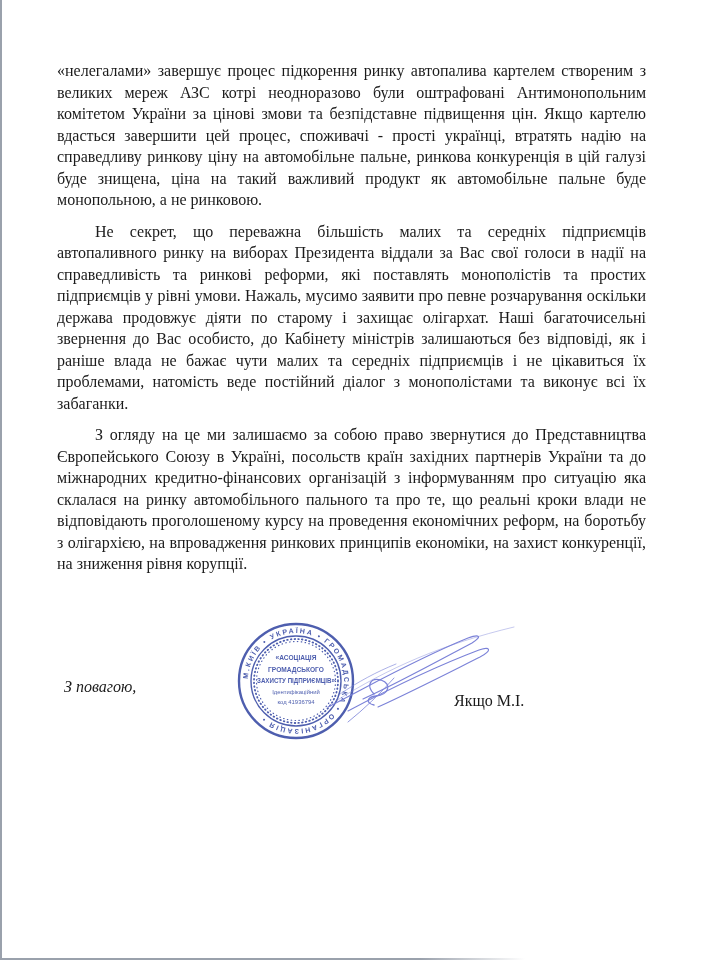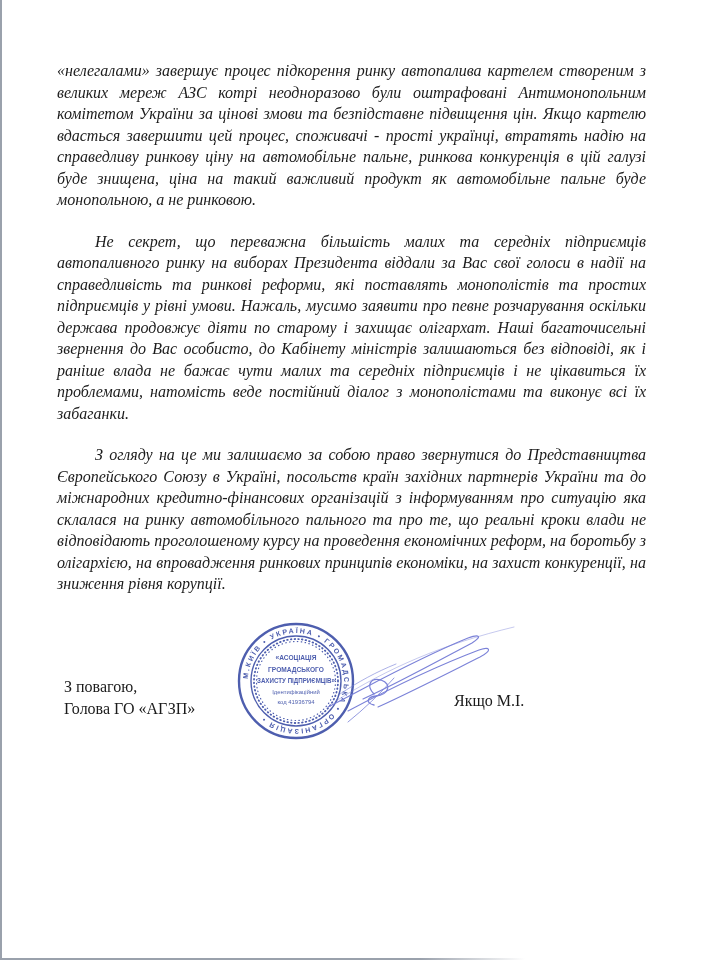--- a/index.html
+++ b/index.html
@@ -12,24 +12,24 @@
     position:absolute;left:0;top:0;width:2px;height:960px;background:#9aa1ac;
   }
   .edge-bottom{
     position:absolute;left:0;bottom:0;height:2px;width:525px;
     background:linear-gradient(to right,#9aa1ac 0%,#9aa1ac 80%,rgba(154,161,172,0) 100%);
   }
   .body-text{
     position:absolute;left:57px;top:60px;width:589px;
     font-size:16px;line-height:21.5px;text-align:justify;
   }
-  .body-text p{margin:0 0 10px 0;font-style:italic;}
-  .body-text p.indent{text-indent:38px;margin-top:20px;}
+  .body-text p{margin:0 0 10px 0;}
+  .body-text p.indent{text-indent:38px;}
   .closing{
-    position:absolute;left:64px;top:676px;font-size:16px;line-height:21.5px;
+    position:absolute;left:64px;top:676px;font-size:16px;line-height:21.5px;font-style:italic;
   }
   .signer-name{
     position:absolute;left:454px;top:690px;font-size:16px;line-height:21.5px;
   }
   .stamp{
     position:absolute;left:235px;top:620px;width:122px;height:122px;opacity:.92;
   }
   .stamp-ring{
     font-family:"Liberation Sans", sans-serif;font-weight:bold;font-size:7px;
     letter-spacing:1.9px;
@@ -50,21 +50,20 @@
 <div class="edge-bottom"></div>
 
 <div class="body-text">
   <p>«нелегалами» завершує процес підкорення ринку автопалива картелем створеним з великих мереж АЗС котрі неодноразово були оштрафовані Антимонопольним комітетом України за цінові змови та безпідставне підвищення цін. Якщо картелю вдасться завершити цей процес, споживачі - прості українці, втратять надію на справедливу ринкову ціну на автомобільне пальне, ринкова конкуренція в цій галузі буде знищена, ціна на такий важливий продукт як автомобільне пальне  буде монопольною, а не ринковою.</p>
   <p class="indent">Не секрет, що переважна більшість малих та середніх підприємців автопаливного ринку на виборах Президента віддали за Вас свої голоси в надії на справедливість та ринкові реформи, які поставлять монополістів та простих підприємців у рівні умови. Нажаль, мусимо заявити про  певне розчарування оскільки держава продовжує діяти по старому і захищає олігархат. Наші багаточисельні звернення до Вас особисто, до Кабінету міністрів залишаються без відповіді, як і раніше влада не бажає чути малих та середніх підприємців і не цікавиться їх проблемами, натомість веде постійний діалог з монополістами та виконує всі їх забаганки.</p>
   <p class="indent">З огляду на це ми залишаємо за собою право звернутися до Представництва Європейського Союзу в Україні, посольств країн західних партнерів України та до міжнародних кредитно-фінансових організацій з інформуванням про ситуацію яка склалася на ринку автомобільного пального та про те, що реальні кроки влади не відповідають проголошеному  курсу  на проведення економічних реформ, на боротьбу з олігархією, на впровадження ринкових принципів економіки, на захист конкуренції, на зниження рівня корупції.</p>
 </div>
 
 <div class="closing">
   <div>З повагою,</div>
-  <div>Голова ГО «АГЗП»</div>
 </div>
 
 <div class="signer-name">Якщо М.І.</div>
 
 <svg class="stamp" viewBox="0 0 122 122" xmlns="http://www.w3.org/2000/svg">
   <g fill="none" stroke="#3f51a8">
     <circle cx="61" cy="61" r="57" stroke-width="2.4"></circle>
     <circle cx="61" cy="61" r="45" stroke-width="1.4"></circle>
     <circle cx="61" cy="61" r="42" stroke-width="1.8" stroke-dasharray="0.6 3.1" stroke-linecap="round"></circle>
     <circle cx="61" cy="61" r="39.5" stroke-width="1.2" stroke-dasharray="0.5 3.4" stroke-linecap="round"></circle>

